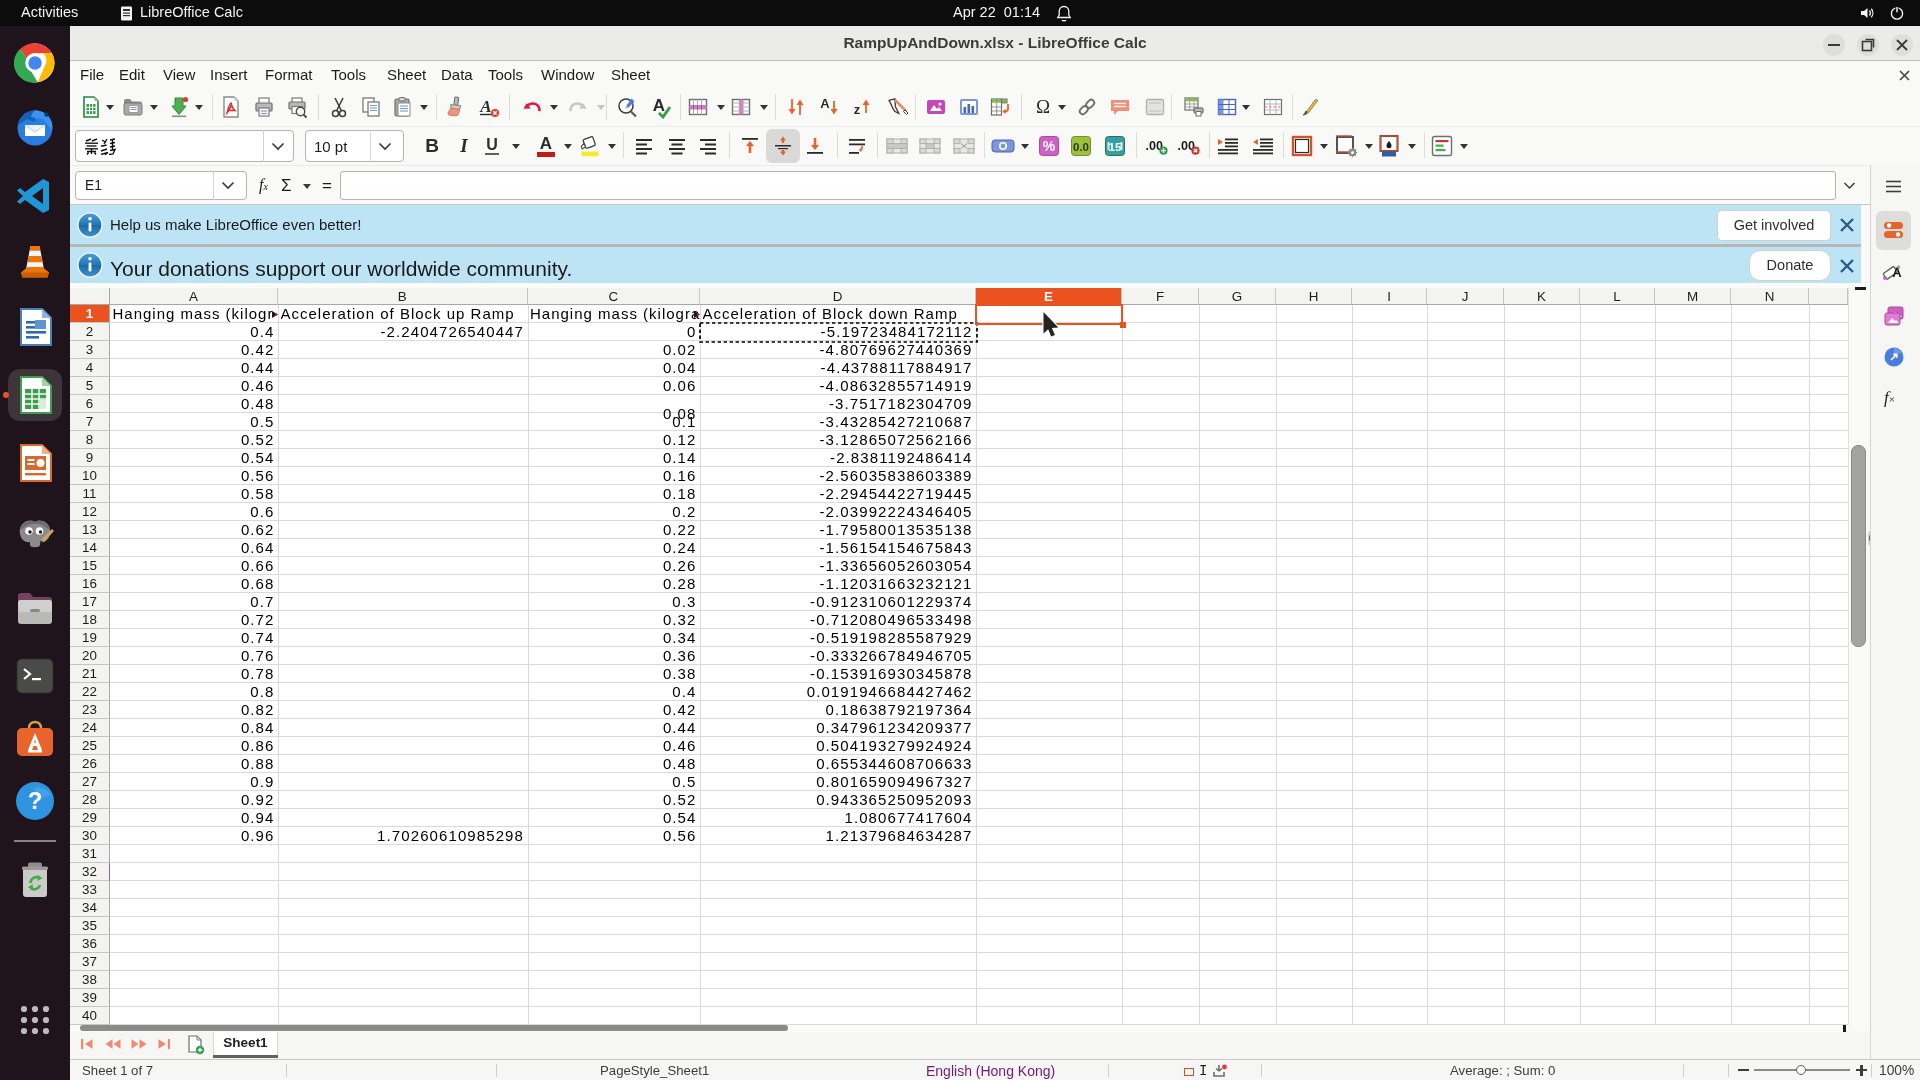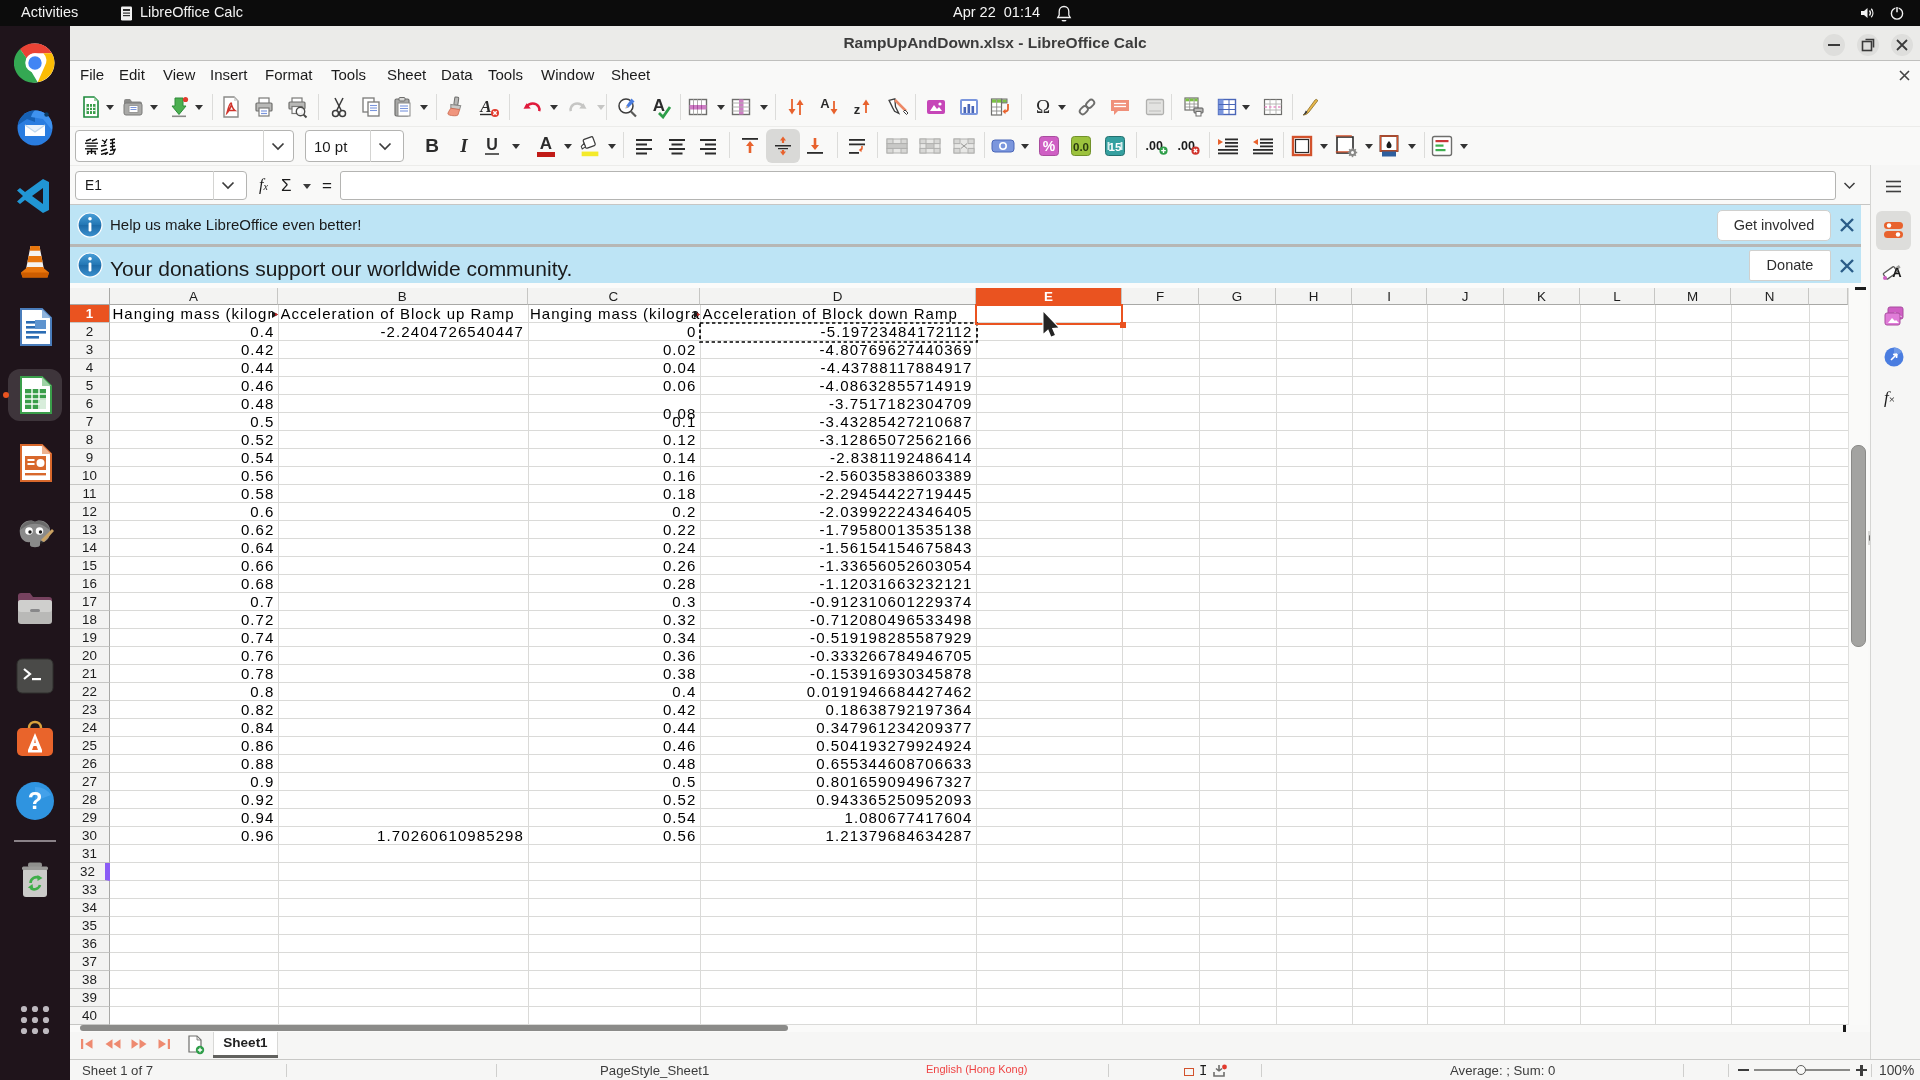--- a/index.html
+++ b/index.html
@@ -847,21 +847,21 @@
         <stop offset="0.5" stop-color="#2276b4"></stop>
         <stop offset="0.51" stop-color="#1c6aa8"></stop>
         <stop offset="1" stop-color="#3c92cf"></stop>
       </linearGradient>
     </defs>
 <circle cx="13" cy="13" r="12" fill="url(#ig265)" stroke="#fff" stroke-width="1.2"></circle>
 <rect x="11.6" y="10.5" width="2.8" height="9" rx="1.2" fill="#fff"></rect>
     <circle cx="13" cy="6.8" r="1.8" fill="#fff"></circle>
   </svg>
 <div class="ab" style="left:110px;top:257px;font-size:21px;color:#1a1a1a">Your donations support our worldwide community.</div>
-<div class="ab" style="left:1749px;top:250px;width:82px;height:31px;background:#fff;border:1px solid #d0d0ce;border-radius:2px;font-size:14.5px;color:#2e2e2e;text-align:center;line-height:29px">Donate</div>
+<div class="ab" style="left:1749px;top:250px;width:82px;height:31px;background:#fff;border:1px solid #d0d0ce;border-radius:11px;font-size:14.5px;color:#2e2e2e;text-align:center;line-height:29px">Donate</div>
 <svg class="ab" style="left:1839px;top:258px" width="16" height="16" viewBox="0 0 16 16">
     <path d="M2 2 L14 14 M14 2 L2 14" stroke="#2a5c88" stroke-width="2.4"></path>
   </svg>
 <div class="ab" style="left:70px;top:283px;width:1791px;height:5px;background:#fbfbfa"></div>
 <div class="ab" style="left:70px;top:288px;width:40px;height:17px;background:#f3f3f2;border-right:1px solid #a8a8a6;border-bottom:1px solid #a8a8a6"></div>
 <div class="colhd" style="left:110px;width:168px;border-bottom:1px solid #a8a8a6;">A</div>
 <div class="colhd" style="left:278px;width:249.5px;border-bottom:1px solid #a8a8a6;">B</div>
 <div class="colhd" style="left:527.5px;width:172.5px;border-bottom:1px solid #a8a8a6;">C</div>
 <div class="colhd" style="left:700px;width:276px;border-bottom:1px solid #a8a8a6;">D</div>
 <div class="colhd" style="left:976px;width:146px;background:#ea5320;color:#fff;font-weight:bold;border-bottom:1px solid #a8a8a6;">E</div>
@@ -899,21 +899,21 @@
 <div class="rowhd" style="top:683.0px;height:18.00px;line-height:18.00px;border-right:1px solid #a8a8a6;">22</div>
 <div class="rowhd" style="top:701.0px;height:18.00px;line-height:18.00px;border-right:1px solid #a8a8a6;">23</div>
 <div class="rowhd" style="top:719.0px;height:18.00px;line-height:18.00px;border-right:1px solid #a8a8a6;">24</div>
 <div class="rowhd" style="top:737.0px;height:18.00px;line-height:18.00px;border-right:1px solid #a8a8a6;">25</div>
 <div class="rowhd" style="top:755.0px;height:18.00px;line-height:18.00px;border-right:1px solid #a8a8a6;">26</div>
 <div class="rowhd" style="top:773.0px;height:18.00px;line-height:18.00px;border-right:1px solid #a8a8a6;">27</div>
 <div class="rowhd" style="top:791.0px;height:18.00px;line-height:18.00px;border-right:1px solid #a8a8a6;">28</div>
 <div class="rowhd" style="top:809.0px;height:18.00px;line-height:18.00px;border-right:1px solid #a8a8a6;">29</div>
 <div class="rowhd" style="top:827.0px;height:18.00px;line-height:18.00px;border-right:1px solid #a8a8a6;">30</div>
 <div class="rowhd" style="top:845.0px;height:18.00px;line-height:18.00px;border-right:1px solid #a8a8a6;">31</div>
-<div class="rowhd" style="top:863.0px;height:18.00px;line-height:18.00px;border-right:5px solid #8b5cf6;text-align:center;">32</div>
+<div class="rowhd" style="top:863.0px;height:18.00px;line-height:18.00px;border-right:1px solid #8b5cf6;text-align:center;">32</div>
 <div class="rowhd" style="top:881.0px;height:18.00px;line-height:18.00px;border-right:1px solid #a8a8a6;">33</div>
 <div class="rowhd" style="top:899.0px;height:18.00px;line-height:18.00px;border-right:1px solid #a8a8a6;">34</div>
 <div class="rowhd" style="top:917.0px;height:18.00px;line-height:18.00px;border-right:1px solid #a8a8a6;">35</div>
 <div class="rowhd" style="top:935.0px;height:18.00px;line-height:18.00px;border-right:1px solid #a8a8a6;">36</div>
 <div class="rowhd" style="top:953.0px;height:18.00px;line-height:18.00px;border-right:1px solid #a8a8a6;">37</div>
 <div class="rowhd" style="top:971.0px;height:18.00px;line-height:18.00px;border-right:1px solid #a8a8a6;">38</div>
 <div class="rowhd" style="top:989.0px;height:18.00px;line-height:18.00px;border-right:1px solid #a8a8a6;">39</div>
 <div class="rowhd" style="top:1007.0px;height:18.00px;line-height:18.00px;border-right:1px solid #a8a8a6;">40</div>
 <div class="ab" style="left:110px;top:305px;width:1738px;height:720px;background:#fff;background-image:repeating-linear-gradient(180deg,transparent 0,transparent 17.00px,#dadad8 17.00px,#dadad8 18.00px)"></div>
 <div class="vline" style="left:278px"></div>
@@ -1085,21 +1085,21 @@
 <div class="ab" style="left:70px;top:1060px;width:1850px;height:20px;background:#f6f6f5"></div>
 <div class="ssep" style="left:286px"></div>
 <div class="ssep" style="left:496px"></div>
 <div class="ssep" style="left:1108px"></div>
 <div class="ssep" style="left:1261px"></div>
 <div class="ssep" style="left:1683px"></div>
 <div class="ssep" style="left:1728px"></div>
 <div class="ssep" style="left:1871px"></div>
 <div class="ab" style="left:82px;font-size:13.2px;color:#3c3c3c;top:1063px">Sheet 1 of 7</div>
 <div class="ab" style="left:600px;font-size:13.2px;color:#3c3c3c;top:1063px">PageStyle_Sheet1</div>
-<div class="ab" style="left:926px;font-size:11px;color:#ef4444;top:1063px">English (Hong Kong)</div>
+<div class="ab" style="left:926px;font-size:14px;color:#701a75;top:1063px">English (Hong Kong)</div>
 <div class="ab" style="left:1184px;top:1068px;width:10px;height:8px;border:1.4px solid #d2522c"></div>
 <div class="ab" style="left:1199px;top:1062.5px;font-size:14px;color:#1b1b1b;font-family:'Liberation Mono'">I</div>
 <svg class="ab" style="left:1212px;top:1064px" width="15" height="14" viewBox="0 0 15 14">
     <path d="M7 1 L7 7 M7 7 L4 4.5 M7 7 L10 4.5" stroke="#6e6e6c" stroke-width="1.6" fill="none"></path>
     <path d="M2 8 L2 12 L12 12 L12 8" stroke="#6e6e6c" stroke-width="1.6" fill="none"></path>
     <circle cx="12.5" cy="3" r="2.4" fill="#e23b2e"></circle>
   </svg>
 <div class="ab" style="left:1450px;font-size:13.2px;color:#3c3c3c;top:1063px">Average: ; Sum: 0</div>
 <div class="ab" style="left:1738px;top:1068.5px;width:11px;height:2.4px;background:#3c3c3c"></div>
 <div class="ab" style="left:1754px;top:1069.2px;width:96px;height:1.6px;background:#8a8a88"></div>

